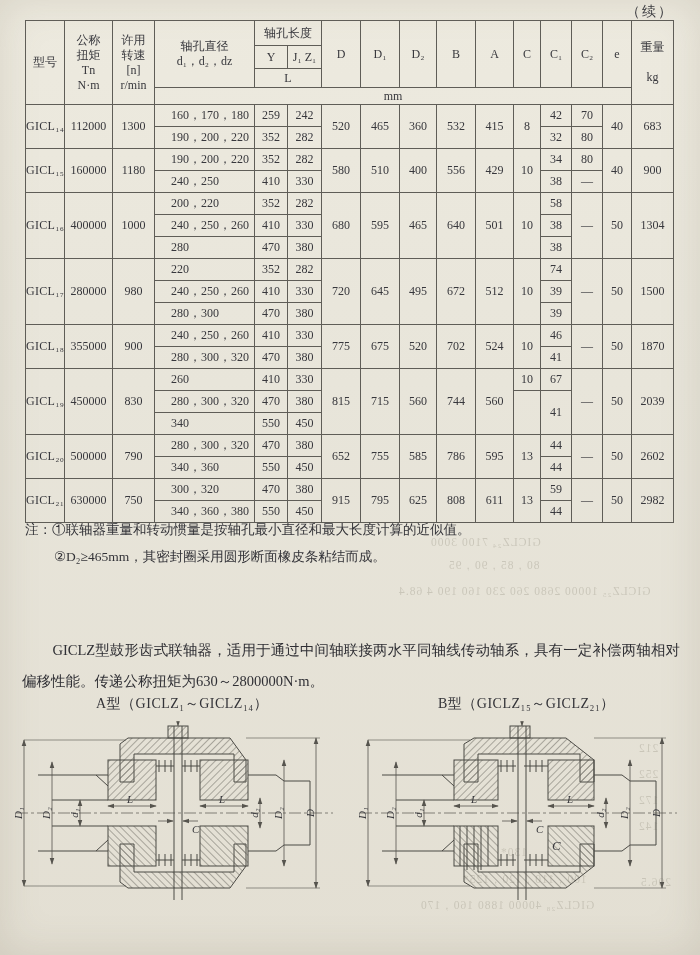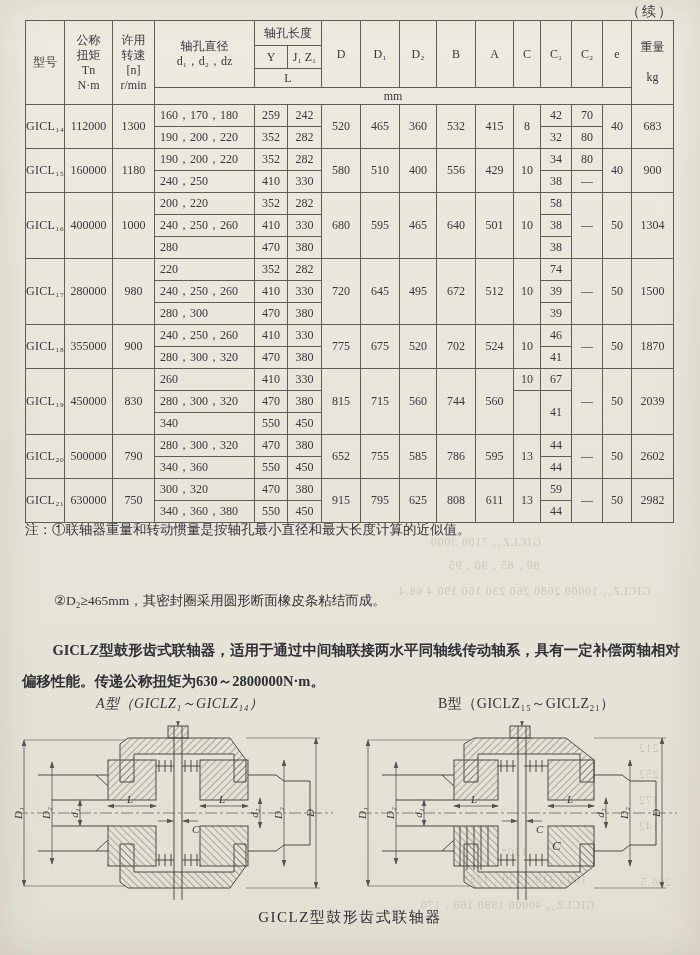--- a/index.html
+++ b/index.html
@@ -13,37 +13,37 @@
   .cont{position:absolute;top:3px;right:26px;font-size:14px;letter-spacing:2px;color:#3c3c40;}
   
   .twrap{position:absolute;top:20px;left:25px;}
   table.spec{border-collapse:collapse;table-layout:fixed;width:648px;
     border:1.6px solid #42413d;background:transparent;}
   table.spec th,table.spec td{
     border:1px solid #5f5d57;font-weight:normal;text-align:center;vertical-align:middle;
     font-size:12px;color:#37373c;padding:0;line-height:1.25;overflow:hidden;}
   table.spec th{white-space:pre-line;}
   table.spec td{height:21px;}
-  table.spec td.dia{text-align:left;padding-left:5px;}
+  table.spec td.dia{text-align:left;padding-left:16px;}
   table.spec td.model{font-size:12px;letter-spacing:.3px;}
   thead tr.h1 th{height:24px;}
   thead tr.h2 th{height:22px;}
   thead tr.h3 th{height:18px;}
   thead tr.h4 th{height:16px;}
   thead{border-bottom:1.5px solid #42413d;}
   tbody tr.gstart td{border-top:1.5px solid #45443f;}
   
   .notes{position:absolute;top:516px;left:25px;width:645px;font-size:13.5px;line-height:27px;color:#333338;}
-  .notes .n-ind{padding-left:2.15em;margin-top:44px;}
+  .notes .n-ind{padding-left:2.15em;}
   
   .para{position:absolute;top:620px;left:22px;width:658px;font-size:14.5px;line-height:31px;
-    text-indent:2.1em;color:#2f2f34;text-align:justify;font-weight:bold;}
+    text-indent:2.1em;color:#2f2f34;text-align:justify;}
   
   .figlabel{position:absolute;font-size:14px;color:#333338;letter-spacing:.5px;}
-  .fl-a{top:695px;left:96px;font-style:italic;}
+  .fl-a{top:695px;left:96px;}
   .fl-b{top:695px;left:438px;}
   .caption{position:absolute;top:908px;left:0;width:700px;text-align:center;
     font-size:15px;letter-spacing:1.5px;color:#2f2f34;}
   .fig{position:absolute;top:720px;width:335px;height:190px;}
   .fig-a{left:8px;}
   .fig-b{left:352px;}
   svg .sh{stroke:#4b4a45;stroke-width:1;fill:none;}
   svg .hf{stroke:#4b4a45;stroke-width:1;fill:url(#hatch);}
   svg .dim{stroke:#56544e;stroke-width:.8;fill:none;}
   svg .thin{stroke:#56544e;stroke-width:.6;fill:none;}
@@ -511,15 +511,14 @@
     <line class="dim" x1="102" y1="86" x2="146" y2="86" marker-start="url(#as)" marker-end="url(#ae)"></line>
     <text x="122" y="83" text-anchor="middle">L</text>
     <line class="dim" x1="196" y1="86" x2="242" y2="86" marker-start="url(#as)" marker-end="url(#ae)"></line>
     <text x="218" y="83" text-anchor="middle">L</text>
     <line class="dim" x1="150" y1="101" x2="165" y2="101" marker-end="url(#ae)"></line>
     <line class="dim" x1="175" y1="101" x2="190" y2="101" marker-start="url(#as)"></line>
     <text x="184" y="113">C</text>
     <text x="200" y="130" style="font-size:13px">C</text>
   </svg>
 
-  <div class="caption">GICLZ型鼓形齿式联轴器</div>
 
 </div>
 
 </body></html>

